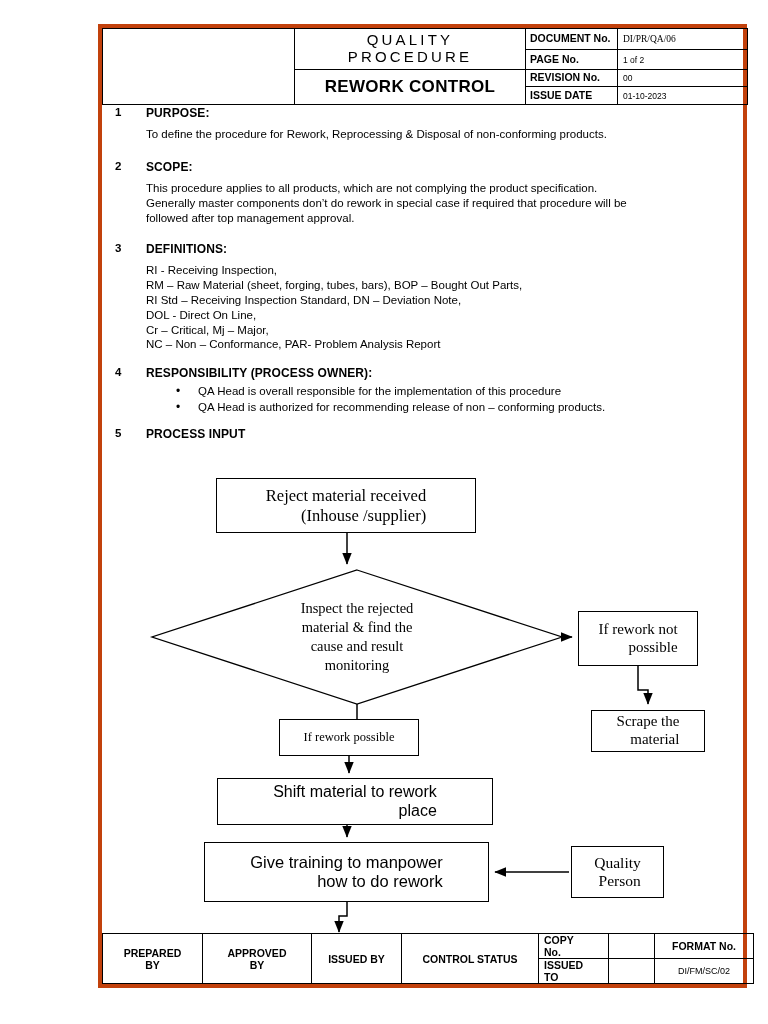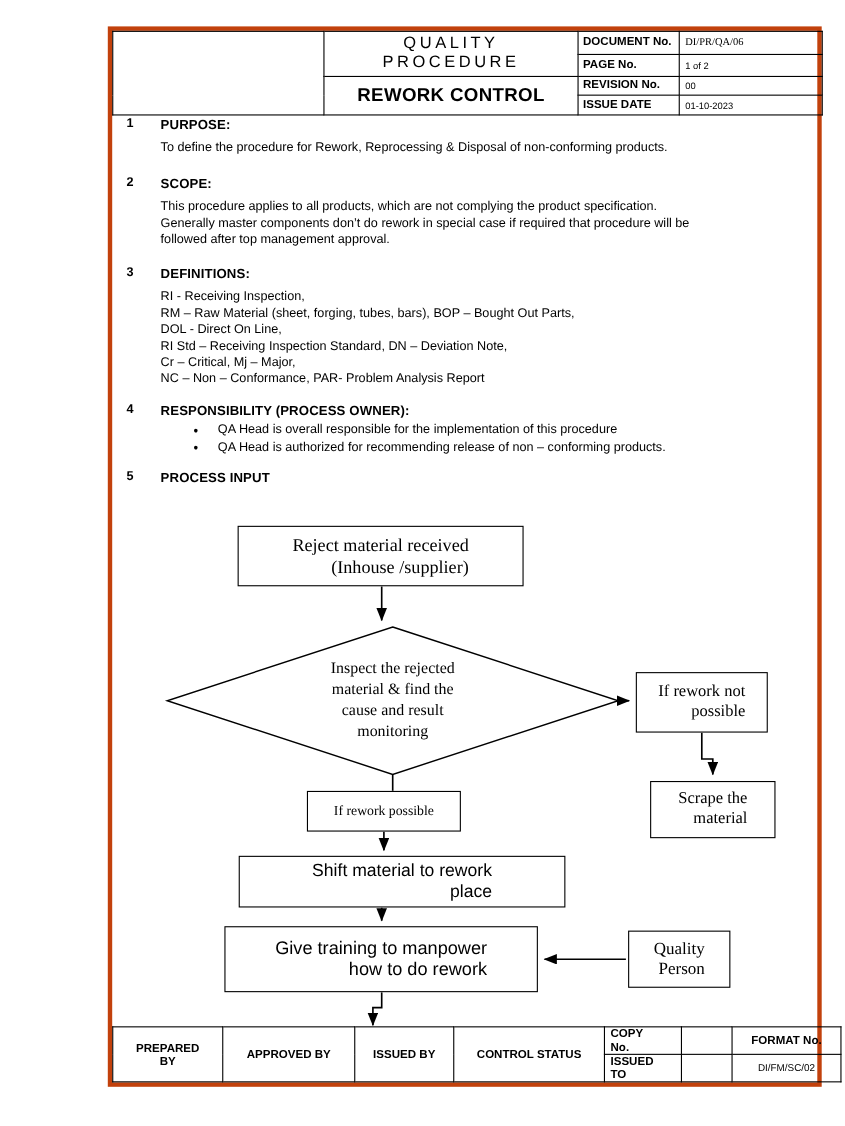--- a/index.html
+++ b/index.html
@@ -139,23 +139,23 @@
     align-items: center;
     justify-content: center;
     text-align: right;
     line-height: 1.18;
   }
   .serif { font-family: "Liberation Serif", serif; }
   .sans  { font-family: "Liberation Sans", sans-serif; }
 
   #node-reject     { left:114px; top:30px;  width:260px; height:55px; font-size:16.5px; }
   #node-rework-not { left:476px; top:163px; width:120px; height:55px; font-size:15px; }
-  #node-scrape     { left:489px; top:262px; width:114px; height:52px; font-size:15px; }
+  #node-scrape     { left:489px; top:262px; width:114px; height:42px; font-size:15px; }
   #node-if-rework  { left:177px; top:271px; width:140px; height:37px; font-size:12.5px; font-weight:normal; }
-  #node-shift      { left:115px; top:330px; width:297px; height:47px; font-size:16px; }
+  #node-shift      { left:115px; top:330px; width:276px; height:47px; font-size:16px; }
   #node-training   { left:102px; top:394px; width:285px; height:60px; font-size:16.5px; }
   #node-quality    { left:469px; top:398px; width:93px; height:52px; font-size:15.5px; }
 
   #diamond-wrap {
     position: absolute;
     left: 50px; top: 122px;
     width: 410px; height: 134px;
   }
   #diamond-label {
     position: absolute;
@@ -253,22 +253,22 @@
     </div>
 
     <div class="gap-b"></div>
 
     <div class="sec">
       <span class="sec-num">3</span>
       <div class="sec-head">DEFINITIONS:</div>
       <div class="sec-body">
         <span class="ln">RI - Receiving Inspection,</span>
         <span class="ln">RM – Raw Material (sheet, forging, tubes, bars), BOP – Bought Out Parts,</span>
+        <span class="ln">RI Std – Receiving Inspection Standard, DN – Deviation Note,</span>
         <span class="ln">DOL - Direct On Line,</span>
-        <span class="ln">RI Std – Receiving Inspection Standard, DN – Deviation Note,</span>
         <span class="ln">Cr – Critical, Mj – Major,</span>
         <span class="ln">NC – Non – Conformance, PAR- Problem Analysis Report</span>
       </div>
     </div>
 
     <div class="gap-c"></div>
 
     <div class="sec">
       <span class="sec-num">4</span>
       <div class="sec-head">RESPONSIBILITY (PROCESS OWNER):</div>
@@ -371,21 +371,21 @@
         <span>Person</span>
       </div>
     </div>
 
   </div>
 
   <table id="doc-footer">
     <tbody>
         <tr>
       <td rowspan="2" style="width:100px">PREPARED BY</td>
-      <td rowspan="2" style="width:120px">APPROVED BY</td>
+      <td rowspan="2" style="width:109px">APPROVED BY</td>
       <td rowspan="2" style="width:90px">ISSUED BY</td>
       <td rowspan="2" style="width:137px">CONTROL STATUS</td>
       <td class="ft-lbl" style="width:70px">COPY No.</td>
       <td style="width:46px"></td>
       <td style="width:99px">FORMAT No.</td>
     </tr>
     <tr>
       <td class="ft-lbl">ISSUED TO</td>
       <td></td>
       <td class="ft-fmtval">DI/FM/SC/02</td>

